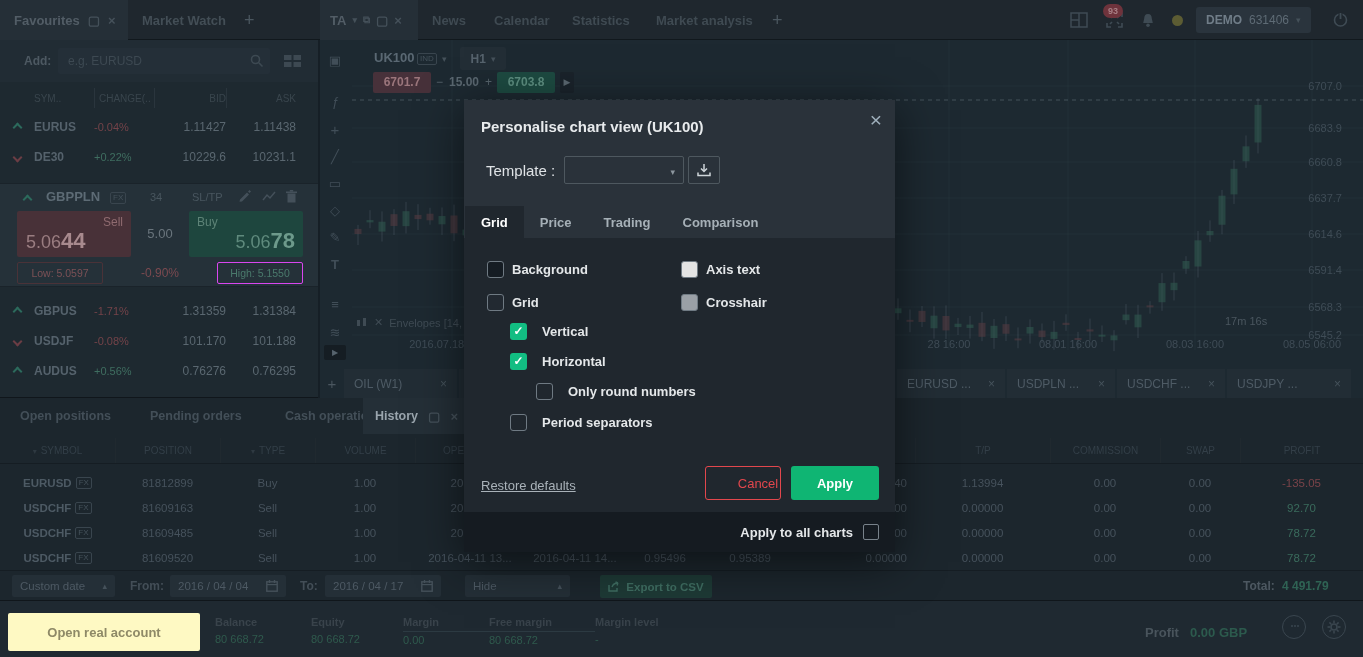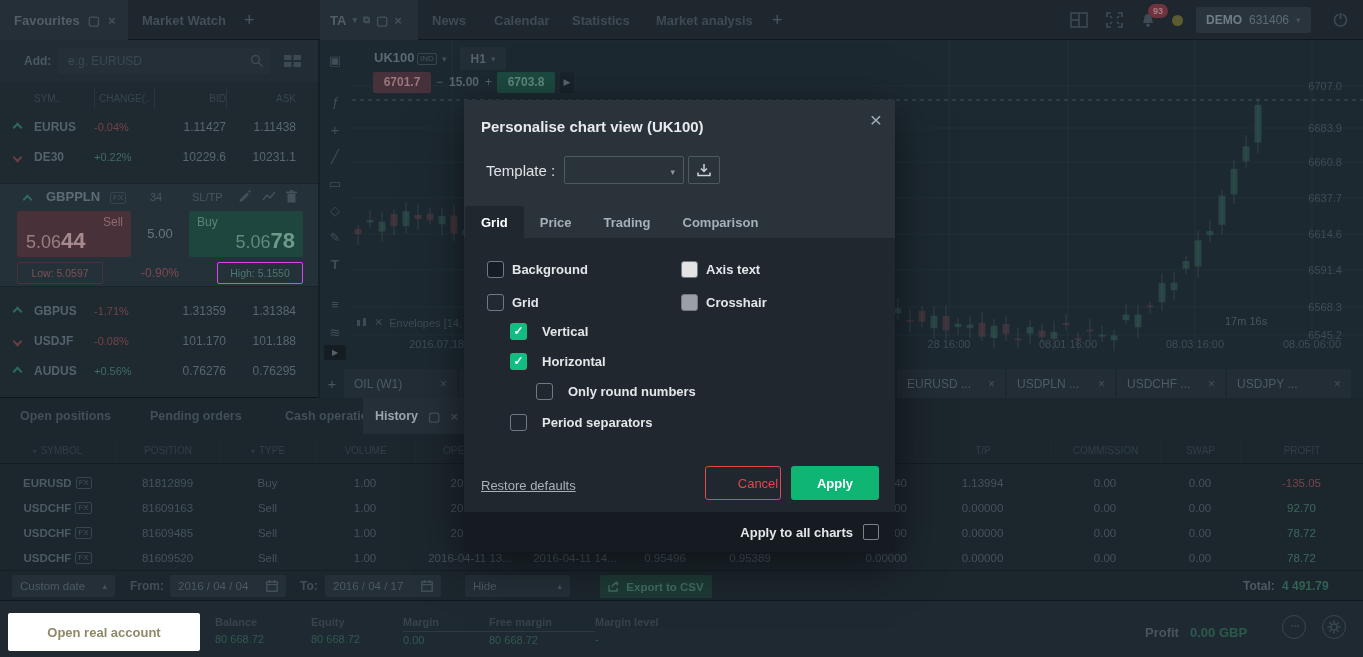--- a/index.html
+++ b/index.html
@@ -73,21 +73,21 @@
   .sym{font-weight:bold;color:#4d5a64;}
   .pneg{color:#7a4349;}.ppos{color:#3a6b5c;}
   .frow{position:absolute;left:0;right:0;top:172px;height:30px;border-top:1px solid #151d23;display:flex;align-items:center;color:#4b565e;}
   .fbox{height:22px;background:#242f37;border-radius:2px;display:flex;align-items:center;padding:0 8px;gap:8px;font-size:11.5px;color:#4d5963;}
   .caret{font-size:9px;color:#45515a;}
   .exportbtn{position:absolute;left:600px;top:4px;width:112px;height:23px;background:#1e3a36;border-radius:2px;display:flex;
              align-items:center;justify-content:center;gap:6px;color:#3f6e62;font-size:11.5px;font-weight:bold;}
 
   
   .statusbar{position:absolute;top:600px;left:0;right:0;bottom:0;background:#1f2931;border-top:1px solid #10161b;}
-  .orbtn{position:absolute;left:8px;top:12px;width:192px;height:38px;background:#ffffff;border-radius:2px;color:#8e8967;
+  .orbtn{position:absolute;left:8px;top:12px;width:192px;height:38px;background:#fef9c3;border-radius:2px;color:#8e8967;
          font-weight:bold;font-size:13px;display:flex;align-items:center;justify-content:center;}
   .metric{float:left;}
   .metric .lb{color:#39434b;font-size:11px;font-weight:bold;padding-bottom:3px;}
   .metric .lb.ul{border-bottom:1px solid #2c3a42;}
   .metric .vl{color:#2f5a4d;font-size:11px;margin-top:2px;}
   .circicon{position:absolute;top:14px;width:24px;height:24px;border:1px solid #3a464f;border-radius:50%;
             display:flex;align-items:center;justify-content:center;color:#3a464f;font-size:11px;}
 
   
   .modal{position:absolute;left:464px;top:100px;width:431px;height:452px;z-index:50;box-shadow:0 10px 44px rgba(0,0,0,.55);}
@@ -180,21 +180,21 @@
             <line x1="4" y1="12" x2="6" y2="10"></line>
           </g>
         </svg>
     </div>
     <div class="abs" style="left:1140px;top:12px;">
       <svg width="16" height="17" viewBox="0 0 16 17">
           <path d="M8 2 C5.2 2 4.3 4 4.2 6.5 L3.2 11 L12.8 11 L11.8 6.5 C11.7 4 10.8 2 8 2 Z" fill="#3f4b54"></path>
           <circle cx="8" cy="13.2" r="1.8" fill="#3f4b54"></circle>
         </svg>
     </div>
-    <div class="badge93" style="left:1148px;top:4px;"><span>93</span></div>
+    <div class="badge93" style="left:1103px;top:4px;"><span>93</span></div>
     <div class="abs" style="left:1172px;top:15px;">
         <div class="dot"></div>
       </div>
     <div class="acctbox" style="left:1196px;">
       <span style="color:#707d88;font-weight:bold;font-size:12px;">DEMO</span>
       <span style="color:#5e6b75;font-size:12px;">631406</span>
       <span class="caret">▾</span>
     </div>
     <div class="abs" style="left:1332px;top:11px;">
       <svg width="17" height="17" viewBox="0 0 17 17">

